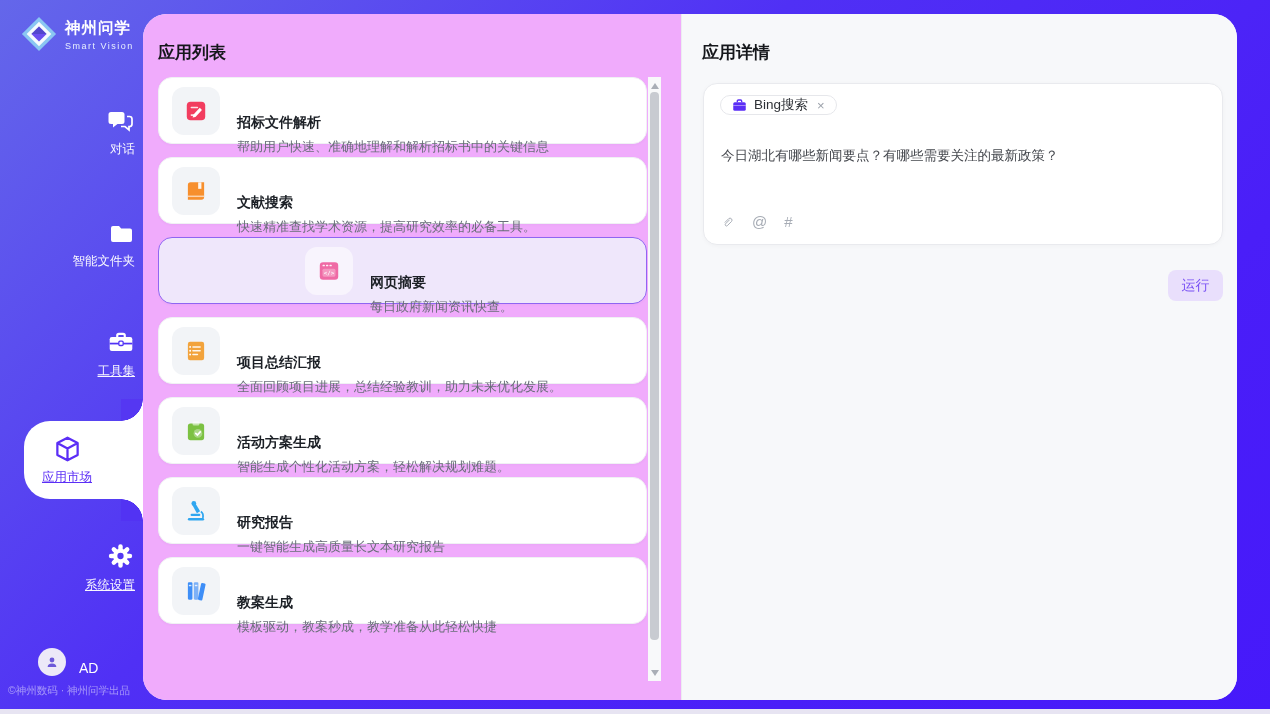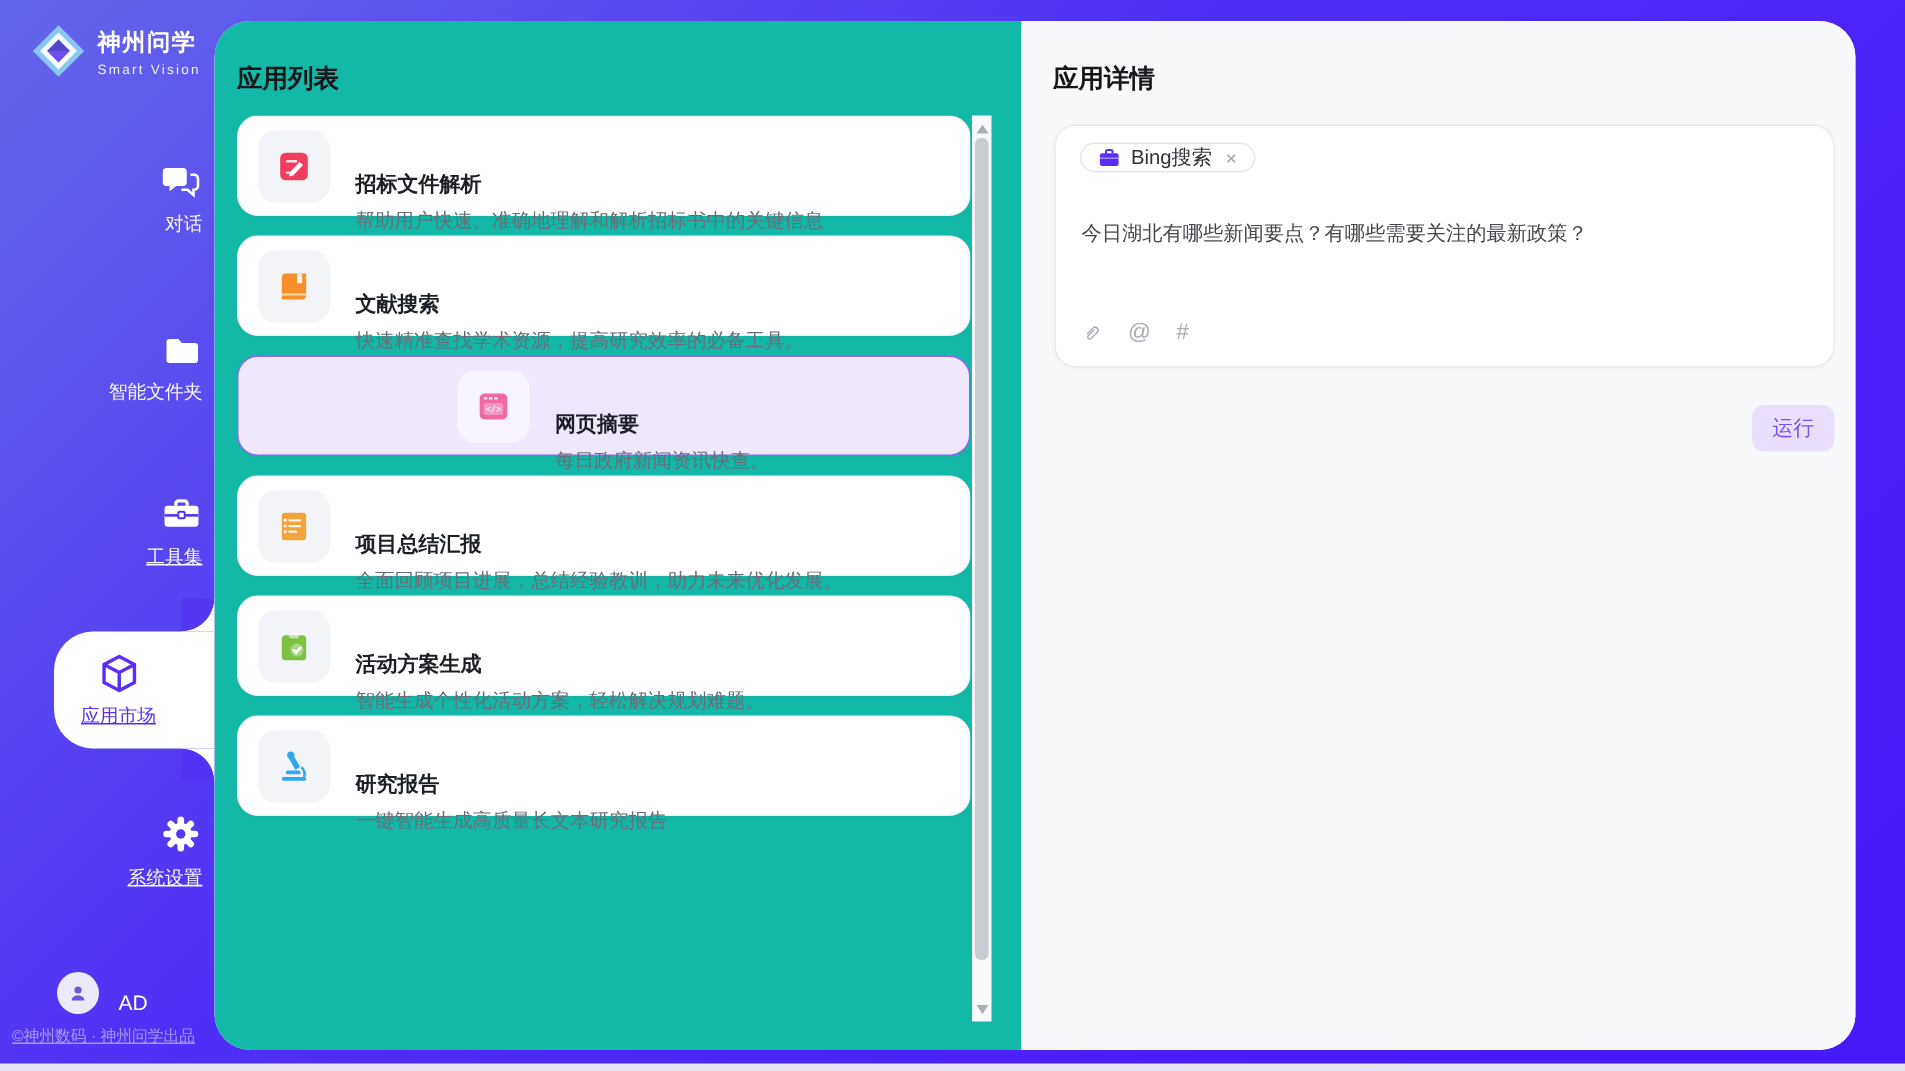--- a/index.html
+++ b/index.html
@@ -11,45 +11,45 @@
 
   
   .sidebar { position:absolute; left:0; top:0; width:143px; height:709px; }
   .logo { position:absolute; left:20px; top:15px; display:flex; align-items:center; gap:7px; }
   .logo-name { color:#fff; font-size:15.5px; font-weight:700; letter-spacing:1px; }
   .logo-sub { color:#E8F0FE; font-size:9px; letter-spacing:1.5px; margin-top:2px; }
   .nav-item { position:absolute; left:0; width:135px; display:flex; flex-direction:column;
     align-items:flex-end; gap:7px; cursor:pointer; }
   .nav-label { color:rgba(255,255,255,.96); font-size:12.5px; }
   .nav-label.u { text-decoration:underline; }
-  .active-blob { position:absolute; left:36px; right:0; top:421px; height:78px;
+  .active-blob { position:absolute; left:24px; right:0; top:421px; height:78px;
     background:#fff; border-radius:26px 0 0 26px; }
   .active-blob::before, .active-blob::after { content:""; position:absolute; right:0;
     width:22px; height:22px; }
   .active-blob::before { top:-22px;
     background:radial-gradient(circle at 0 0, #5537F2 21.5px, #fff 22px); }
   .active-blob::after { bottom:-22px;
     background:radial-gradient(circle at 0 100%, #5233F3 21.5px, #fff 22px); }
   .blob-inner { position:absolute; left:0; top:0; width:86px; height:100%;
     display:flex; flex-direction:column; align-items:center; justify-content:center; gap:5px; }
   .blob-inner .nav-label { color:#5B2EF6; text-decoration:underline; }
   .user-row { position:absolute; left:38px; top:648px; display:flex; align-items:flex-end; gap:13px; cursor:pointer; }
   .avatar { width:28px; height:28px; border-radius:50%; background:#ECE9F8;
     display:flex; align-items:center; justify-content:center; }
   .user-name { color:#fff; font-size:14px; }
   .side-footer { position:absolute; left:8px; top:684px; width:135px;
-    color:rgba(255,255,255,.48); font-size:10.5px; white-space:nowrap;text-decoration:underline; }
+    color:rgba(255,255,255,.48); font-size:10.5px; white-space:nowrap; }
 
   
   .content { position:absolute; left:143px; top:14px; width:1094px; height:686px;
     border-radius:24px; background:#fff; overflow:hidden; display:flex; }
   .panel-title { font-size:17px; font-weight:700; color:#15171B; }
 
   
-  .list-panel { position:relative; width:538px; background:#14b8a6; flex:none; }
+  .list-panel { position:relative; width:538px; background:#f0abfc; flex:none; }
   .list-panel .panel-title { position:absolute; left:15px; top:27px; }
   .cards-viewport { position:absolute; left:15px; top:63px; width:489px; height:604px; overflow:hidden; }
   .card { height:67px; margin-bottom:13px; border:1px solid #F0F1F4; border-radius:14px;
     background:#fff; display:flex; align-items:center; padding-left:13px; cursor:pointer;
     box-shadow:0 1px 3px rgba(25,25,60,.03); }
   .card.selected { background:#EFE7FB; border:1.5px solid #8F65F2;justify-content:center; }
   .card-icon-box { width:48px; height:48px; border-radius:12px; background:#F2F4F7; flex:none;
     display:flex; align-items:center; justify-content:center; }
   .card.selected .card-icon-box { background:#F8F4FD; }
   .card-text { margin-left:17px;margin-top:48px; }
@@ -264,20 +264,35 @@
               <rect x="4.5" y="18.5" width="15" height="2.3" rx="1.1" fill="currentColor"></rect>
               <path d="M16.5 12.5c1.8 1.3 2.4 3.4 1.8 6" fill="none" stroke="currentColor" stroke-width="1.6"></path>
             </svg>
           </div>
           <div class="card-text">
             <div class="card-name">研究报告</div>
             <div class="card-desc">一键智能生成高质量长文本研究报告</div>
           </div>
         </div>
 
+        <div class="card">
+          <div class="card-icon-box">
+            <svg width="26" height="26" viewBox="0 0 24 24" style="color: rgb(62, 142, 247);">
+              <rect x="4.5" y="4" width="4.2" height="16" rx="1" fill="currentColor"></rect>
+              <rect x="10" y="4" width="4.2" height="16" rx="1" fill="currentColor" opacity=".65"></rect>
+              <rect x="15.2" y="4.6" width="4.2" height="16" rx="1" fill="currentColor" transform="rotate(12 17.3 12.6)"></rect>
+              <rect x="5.4" y="6.3" width="2.4" height="1.3" fill="#fff" opacity=".8"></rect>
+              <rect x="10.9" y="6.3" width="2.4" height="1.3" fill="#fff" opacity=".8"></rect>
+            </svg>
+          </div>
+          <div class="card-text">
+            <div class="card-name">教案生成</div>
+            <div class="card-desc">模板驱动，教案秒成，教学准备从此轻松快捷</div>
+          </div>
+        </div>
 
       </div>
 
       <div class="sb-track"></div>
       <div class="sb-up"></div>
       <div class="sb-thumb"></div>
       <div class="sb-down"></div>
     </div>
 
     <div class="detail-panel">

